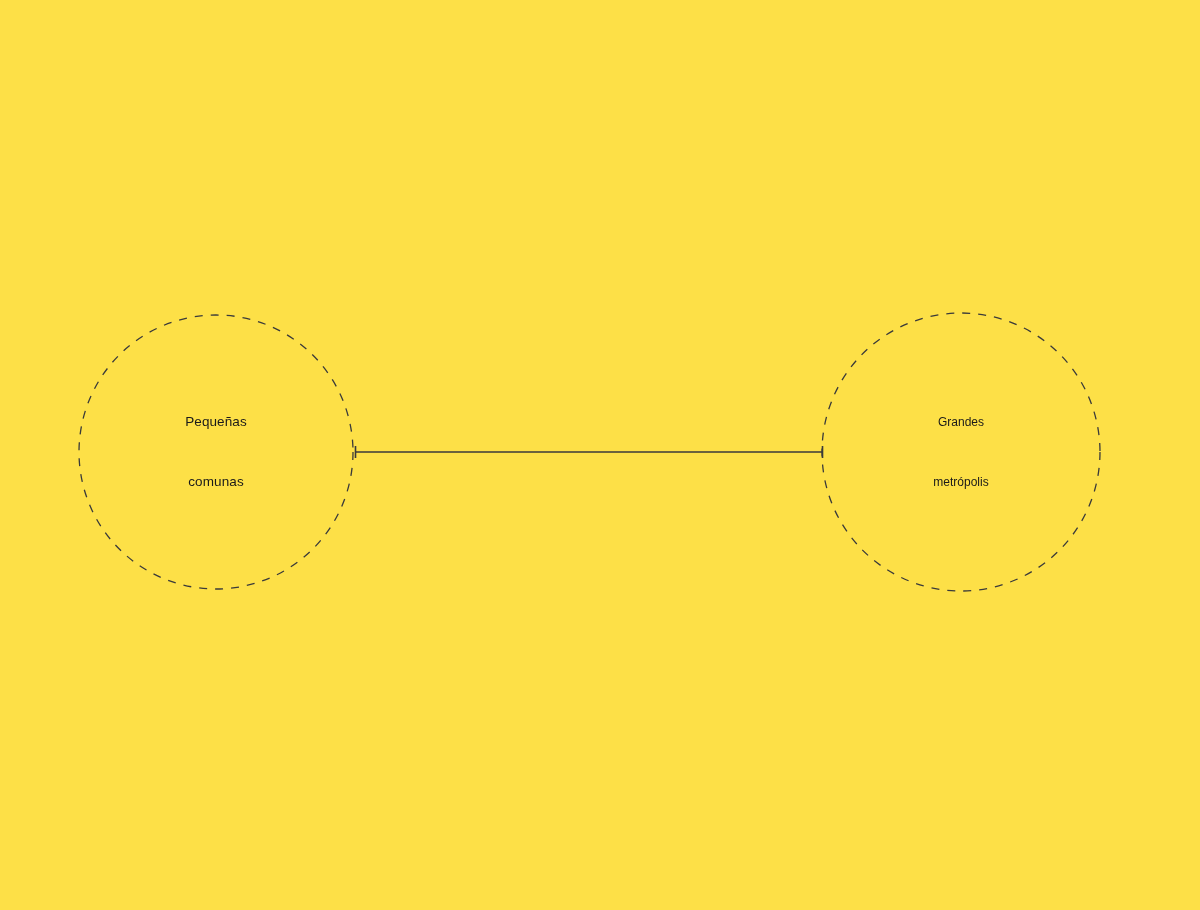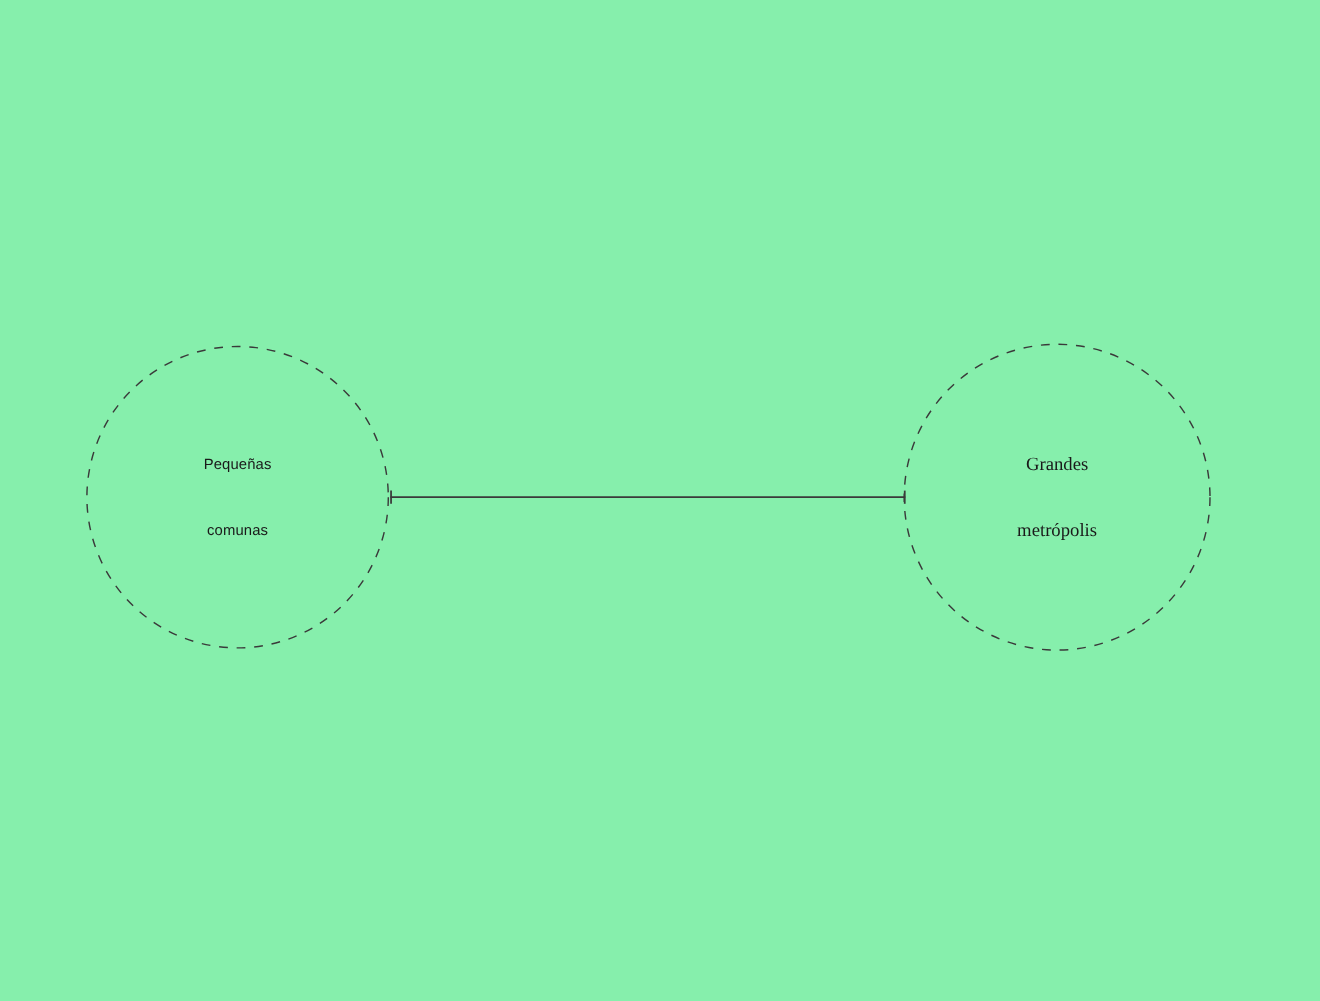--- a/index.html
+++ b/index.html
@@ -11,21 +11,21 @@
     width: 1200px;
     height: 910px;
     background: #fdfdfd;
     overflow: hidden;
     font-family: "Liberation Sans", sans-serif;
   }
   .canvas {
     position: relative;
     width: 1200px;
     height: 910px;
-    background: #86efac;
+    background: #fde047;
   }
   .diagram-svg {
     position: absolute;
     top: 0;
     left: 0;
     width: 1200px;
     height: 910px;
     display: block;
   }
   .node-label {
@@ -39,22 +39,22 @@
   }
   .node-label .label-line {
     display: block;
   }
   .label-sans {
     font-family: "Liberation Sans", sans-serif;
     font-size: 13.5px;
     letter-spacing: 0.1px;
   }
   .label-mono {
-    font-family: Liberation Serif, serif;
-    font-size: 17px;
+    font-family: Liberation Sans, sans-serif;
+    font-size: 12px;
     letter-spacing: 0px;
   }
 </style>
 </head>
 <body>
 
 <div class="canvas">
 
   <svg class="diagram-svg" viewBox="0 0 1200 910" xmlns="http://www.w3.org/2000/svg">
 

